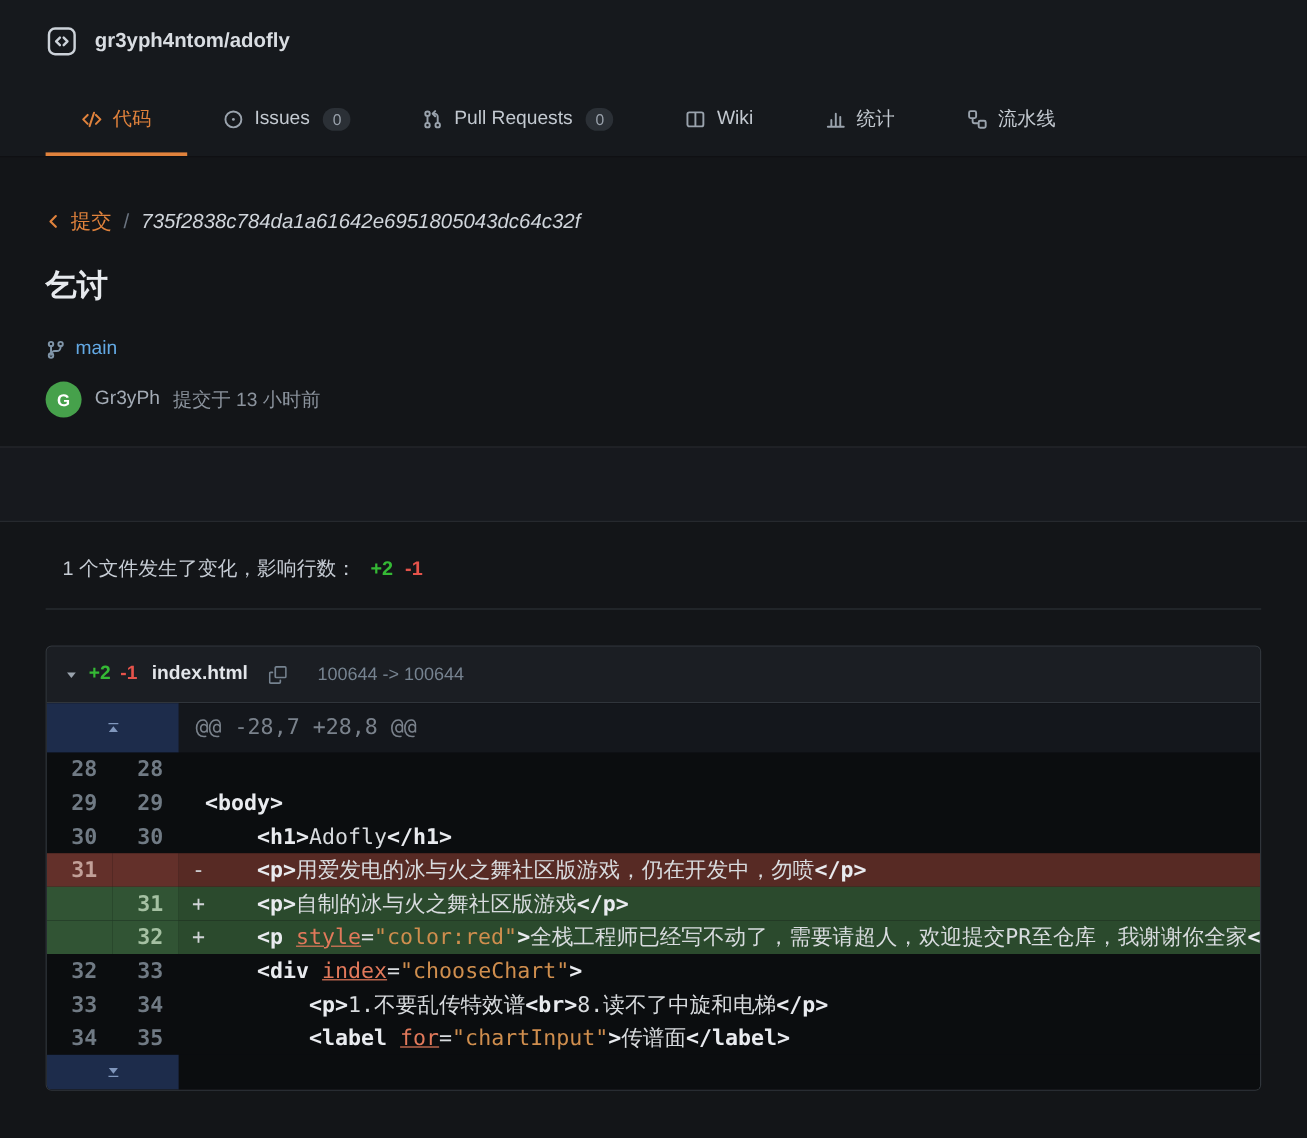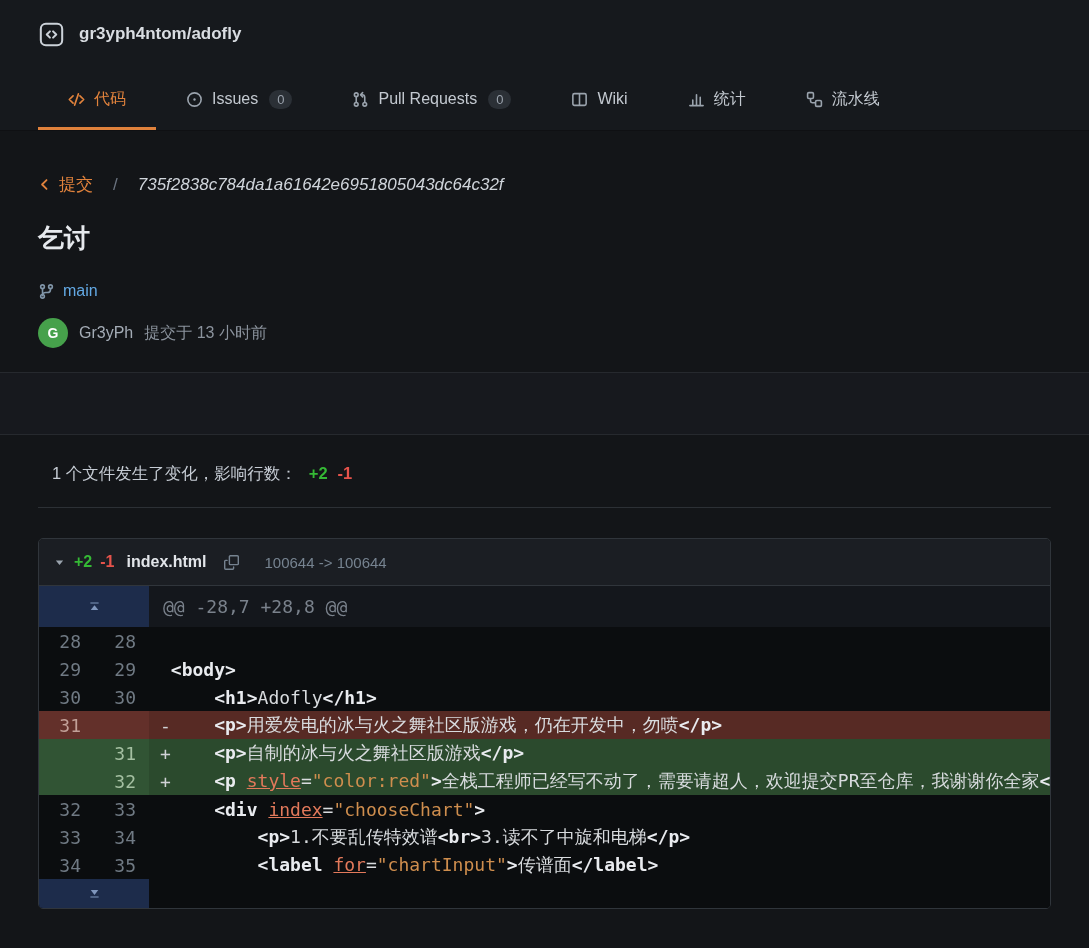--- a/index.html
+++ b/index.html
@@ -22,21 +22,21 @@
          padding: 0 30px; font-size: 16px; color: #c3c9d0; cursor: pointer; }
   .tab .ticon { color: #9aa3ad; display: flex; }
   .tab.active { color: var(--accent-orange, #e0823c); text-align: center; }
   .tab.active .ticon { color: var(--accent-orange, #e0823c); }
   .tab.active::after { content: ""; position: absolute; left: 0; right: 0; bottom: 0;
          height: 3px; background: var(--accent-orange, #e0823c); }
   .badge { background: #2b3036; color: #99a1ab; border-radius: 10px;
          font-size: 13px; padding: 2px 8px; margin-left: 2px; }
 
   
-  .breadcrumb { display: flex; align-items: center; gap: 20px; padding: 42px 38px 0; font-size: 17px; }
+  .breadcrumb { display: flex; align-items: center; gap: 10px; padding: 42px 38px 0; font-size: 17px; }
   .crumb-back { display: flex; align-items: center; gap: 8px; color: var(--accent-orange, #e0823c); cursor: pointer; }
   .crumb-sep { color: #6b7480; }
   .crumb-hash { color: #d0d5db; font-style: italic; }
 
   .commit-title { font-size: 26px; font-weight: 700; color: #e6e9ed; margin: 26px 38px 0; line-height: 32px; }
 
   .branch-row { display: flex; align-items: center; gap: 8px; margin: 28px 38px 0;
          font-size: 16px; color: var(--link-blue, #63a9e4); }
   .branch-row .bicon { color: #8095a8; display: flex; }
   .branch-name { cursor: pointer; }
@@ -71,21 +71,21 @@
 
   .diff-table { background: #0b0d0f; font-family: "DejaVu Sans Mono", monospace; font-size: 18px; }
   .diff-row { display: grid; grid-template-columns: 55px 55px 1fr; height: 28px; }
   .hunk-row { height: 41px; }
   .bottom-row { height: 29px; }
   .expander { grid-column: 1 / 3; background: #1d2c4b; color: #8097bd;
          display: flex; align-items: center; justify-content: center; cursor: pointer; }
   .hunk-text { display: flex; align-items: center; padding-left: 14px;
          color: #7a828c; background: #14171c; white-space: pre; }
   .ln { display: flex; align-items: center; justify-content: flex-end;
-         padding-right: 13px; color: #707a84; cursor: pointer; }
+         padding-right: 13px; color: #707a84; cursor: pointer; font-weight: bold; }
   .code { display: flex; align-items: center; white-space: pre; padding-left: 11px; color: #d8dbde; }
   .empty-cell { background: #0b0d0f; }
 
   .row-del .ln { background: #63302a; color: #c2a098; }
   .row-del .code { background: #572a24; }
   .row-add .ln { background: #315434; color: #a5c0a2; }
   .row-add .code { background: #2b4a2d; }
 
   .marker { color: #d0d3d6; }
   .seg-tag { color: #e9ebef; font-weight: 700; }
@@ -281,21 +281,21 @@
 
       <div class="diff-row">
         <div class="ln">32</div>
         <div class="ln">33</div>
         <div class="code"><span class="marker"> </span><span><span class="seg-tag">    &lt;div </span><span class="seg-attr">index</span><span class="seg-plain">=</span><span class="seg-str">"chooseChart"</span><span class="seg-tag">&gt;</span></span></div>
       </div>
 
       <div class="diff-row">
         <div class="ln">33</div>
         <div class="ln">34</div>
-        <div class="code"><span class="marker"> </span><span><span class="seg-tag">        &lt;p&gt;</span><span class="seg-plain">1.不要乱传特效谱</span><span class="seg-tag">&lt;br&gt;</span><span class="seg-plain">3.读不了中旋和电梯</span><span class="seg-tag">&lt;/p&gt;</span></span></div>
+        <div class="code"><span class="marker"> </span><span><span class="seg-tag">        &lt;p&gt;</span><span class="seg-plain">1.不要乱传特效谱</span><span class="seg-tag">&lt;br&gt;</span><span class="seg-plain">8.读不了中旋和电梯</span><span class="seg-tag">&lt;/p&gt;</span></span></div>
       </div>
 
       <div class="diff-row">
         <div class="ln">34</div>
         <div class="ln">35</div>
         <div class="code"><span class="marker"> </span><span><span class="seg-tag">        &lt;label </span><span class="seg-attr">for</span><span class="seg-plain">=</span><span class="seg-str">"chartInput"</span><span class="seg-tag">&gt;</span><span class="seg-plain">传谱面</span><span class="seg-tag">&lt;/label&gt;</span></span></div>
       </div>
 
       <div class="diff-row bottom-row">
         <div class="expander">

